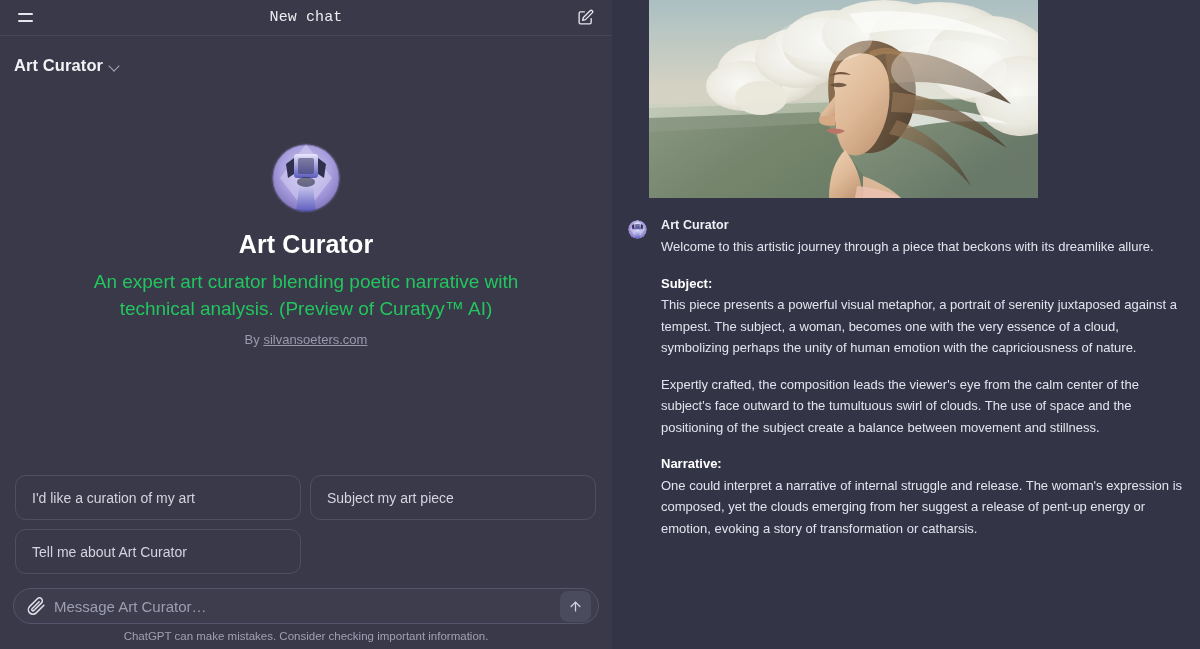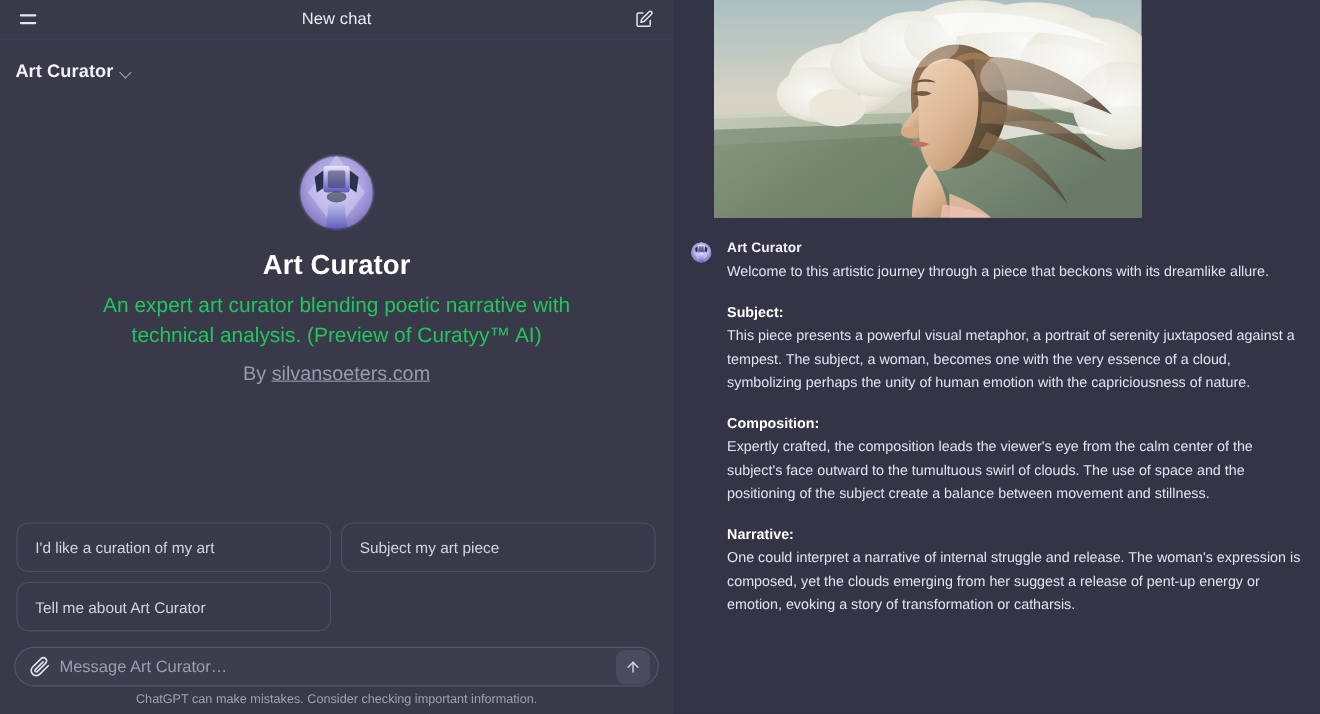--- a/index.html
+++ b/index.html
@@ -32,20 +32,21 @@
 
   .chat-header {
     height: 36px;
     min-height: 36px;
     display: flex;
     align-items: center;
     justify-content: space-between;
     padding: 0 14px 0 12px;
     border-bottom: 1px solid #45455a;
     position: relative;
+    font-family: Liberation Mono, monospace;
   }
 
   .icon-btn {
     width: 26px;
     height: 26px;
     display: flex;
     align-items: center;
     justify-content: center;
     border-radius: 5px;
     cursor: pointer;
@@ -137,21 +138,21 @@
   .intro-desc {
     font-size: 19px;
     line-height: 27px;
     color: #22c55e;
     text-align: center;
     max-width: 500px;
     font-weight: 400;
   }
   .intro-by {
     margin-top: 10px;
-    font-size: 18px;
+    font-size: 13px;
     color: #9a9aad;
   }
   .intro-by a {
     color: #9a9aad;
     text-decoration: underline;
   }
 
   
   .suggestions {
     display: flex;
@@ -471,21 +472,20 @@
         <div class="para">
           <span>Welcome to this artistic journey through a piece that beckons with its dreamlike allure.</span>
         </div>
 
         <div class="para">
           <div class="para-head">Subject:</div>
           <span>This piece presents a powerful visual metaphor, a portrait of serenity juxtaposed against a tempest. The subject, a woman, becomes one with the very essence of a cloud, symbolizing perhaps the unity of human emotion with the capriciousness of nature.</span>
         </div>
 
         <div class="para">
-          <div class="para-head">Composition:</div>
           <span>Expertly crafted, the composition leads the viewer's eye from the calm center of the subject's face outward to the tumultuous swirl of clouds. The use of space and the positioning of the subject create a balance between movement and stillness.</span>
         </div>
 
 
         <div class="para">
           <div class="para-head">Narrative:</div>
           <span>One could interpret a narrative of internal struggle and release. The woman's expression is composed, yet the clouds emerging from her suggest a release of pent-up energy or emotion, evoking a story of transformation or catharsis.</span>
         </div>
       </div>
     </div>

